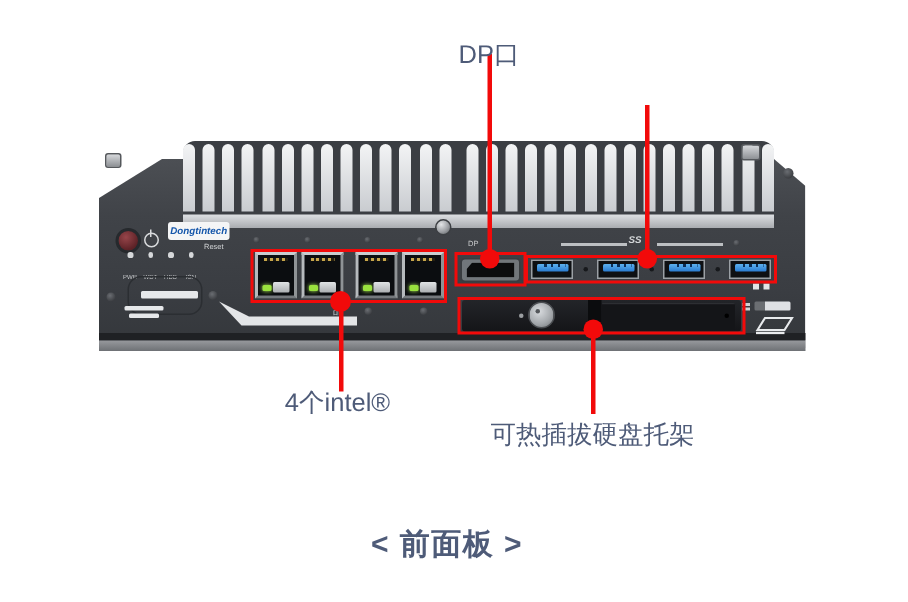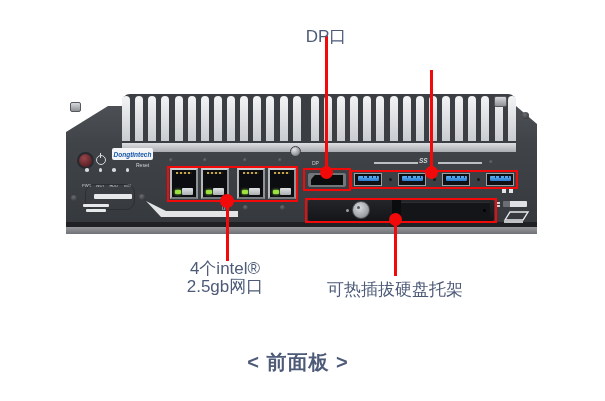--- a/index.html
+++ b/index.html
@@ -94,21 +94,20 @@
   .driveicon{left:502px;top:209px;z-index:5;}
 </style>
 </head>
 <body>
 
 <div id="stage">
 
   <div class="abs callout" style="left:326px;top:13px;margin-top:12px;">DP口</div>
   <div class="abs callout" style="left:225px;top:260px;text-align:center;line-height:18px;">
     <div>4个intel®</div>
-    <div>2.5gb网口</div>
   </div>
   <div class="abs callout" style="left:395px;top:278px;">可热插拔硬盘托架</div>
   <div class="abs caption" style="left:298px;top:349px;">&lt; 前面板 &gt;</div>
 
   <div class="abs lead" style="left:325px;top:36px;height:134px;"></div>
   <div class="abs lead" style="left:430px;top:70px;height:100px;"></div>
   <div class="abs lead" style="left:226px;top:203px;height:58px;"></div>
   <div class="abs lead" style="left:394px;top:221px;height:55px;"></div>
   <div class="abs ldot" style="left:320px;top:166px;width:13px;height:13px;"></div>
   <div class="abs ldot" style="left:425px;top:166px;width:13px;height:13px;"></div>

